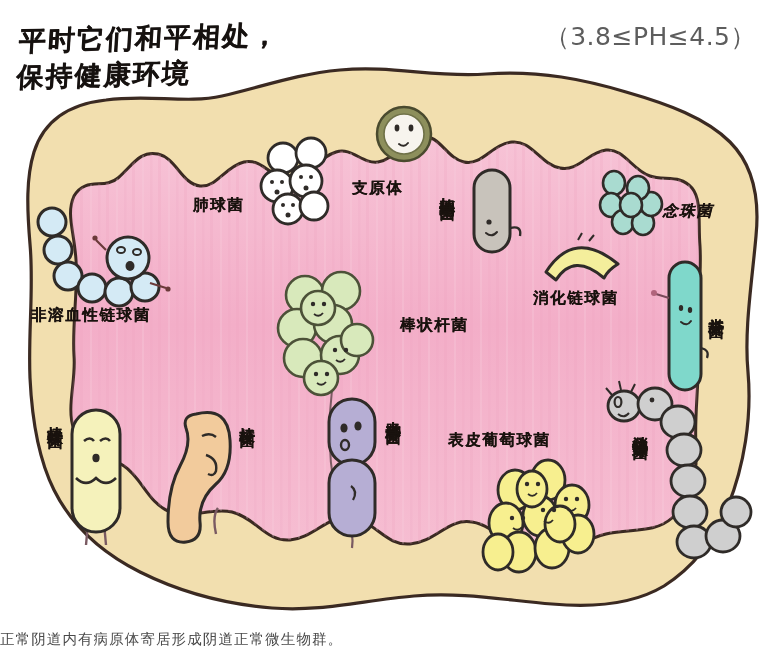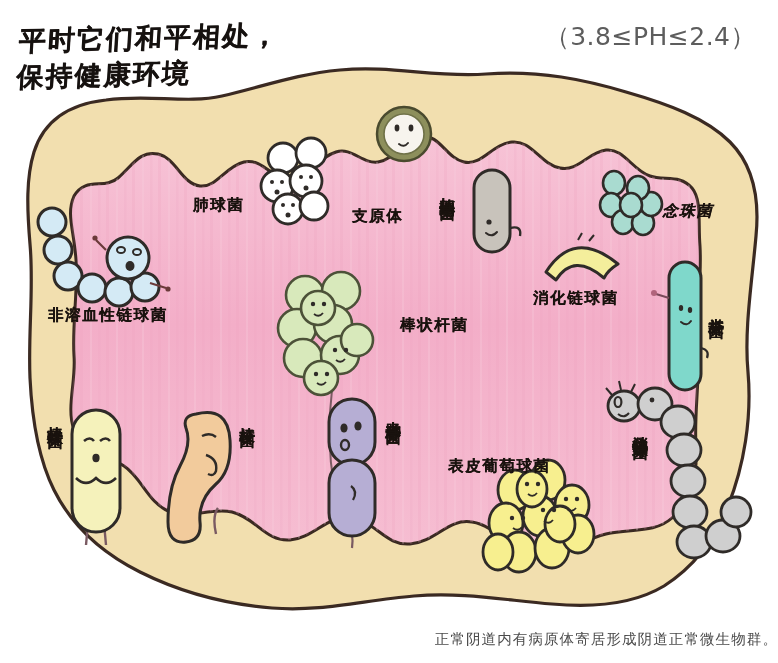--- a/index.html
+++ b/index.html
@@ -33,21 +33,21 @@
     right:22px;top:20px;
     font-family:"DejaVu Sans","Liberation Sans",sans-serif;
     font-size:25px;
     color:#5d5d5d;
     letter-spacing:0.5px;
     font-weight:500;
   }
   .caption{
     position:absolute;
     left:0;right:0;bottom:14px;
-    text-align:right;
+    text-align:left;
     font-family:"DejaVu Sans","Liberation Sans",sans-serif;
     font-size:14.5px;
     color:#4a4a4a;
     letter-spacing:1.1px;
   }
 
   .bac-label{
     position:absolute;
     font-family:"DejaVu Sans","Liberation Sans",sans-serif;
     color:#19120e;
@@ -303,30 +303,30 @@
       <ellipse cx="723" cy="536" rx="17" ry="16" fill="#cfcfcf" stroke="#2f2b28" stroke-width="2.8"></ellipse>
       <ellipse cx="736" cy="512" rx="15" ry="15" fill="#cfcfcf" stroke="#2f2b28" stroke-width="2.8"></ellipse>
       <ellipse cx="618" cy="402" rx="3.4" ry="5" fill="none" stroke="#2f2b28" stroke-width="2.2"></ellipse>
       <path d="M618,414 q6,5 11,-1" stroke="#2f2b28" stroke-width="2" fill="none"></path>
       <circle cx="652" cy="400" r="2.4" fill="#2f2b28"></circle>
     </g>
   </svg>
 
   <div class="hand-title">平时它们和平相处，
 保持健康环境</div>
-  <div class="ph-label">（3.8≤PH≤2.4）</div>
-
-  <div class="bac-label" style="left:48px;top:305px;">非溶血性链球菌</div>
+  <div class="ph-label">（3.8≤PH≤4.5）</div>
+
+  <div class="bac-label" style="left:31px;top:305px;">非溶血性链球菌</div>
   <div class="bac-label" style="left:193px;top:195px;">肺球菌</div>
-  <div class="bac-label" style="left:352px;top:178px;margin-top:28px;">支原体</div>
+  <div class="bac-label" style="left:352px;top:178px;">支原体</div>
   <div class="bac-label vert" style="left:436px;top:184px;">加德纳菌</div>
   <div class="bac-label" style="left:662px;top:201px;font-style:italic;">念珠菌</div>
   <div class="bac-label" style="left:533px;top:288px;">消化链球菌</div>
   <div class="bac-label vert" style="left:705px;top:305px;">类杆菌</div>
   <div class="bac-label" style="left:400px;top:315px;">棒状杆菌</div>
   <div class="bac-label two-line" style="left:44px;top:414px;">棒状杆菌</div>
   <div class="bac-label vert" style="left:236px;top:414px;">棱杆菌</div>
   <div class="bac-label vert" style="left:382px;top:408px;">大肠杆菌</div>
-  <div class="bac-label" style="left:448px;top:456px;">表皮葡萄球菌</div>
+  <div class="bac-label" style="left:448px;top:430px;">表皮葡萄球菌</div>
   <div class="bac-label two-line" style="left:629px;top:423px;">消化链球菌</div>
 
   <div class="caption">正常阴道内有病原体寄居形成阴道正常微生物群。</div>
 </div>
 
 </body></html>

